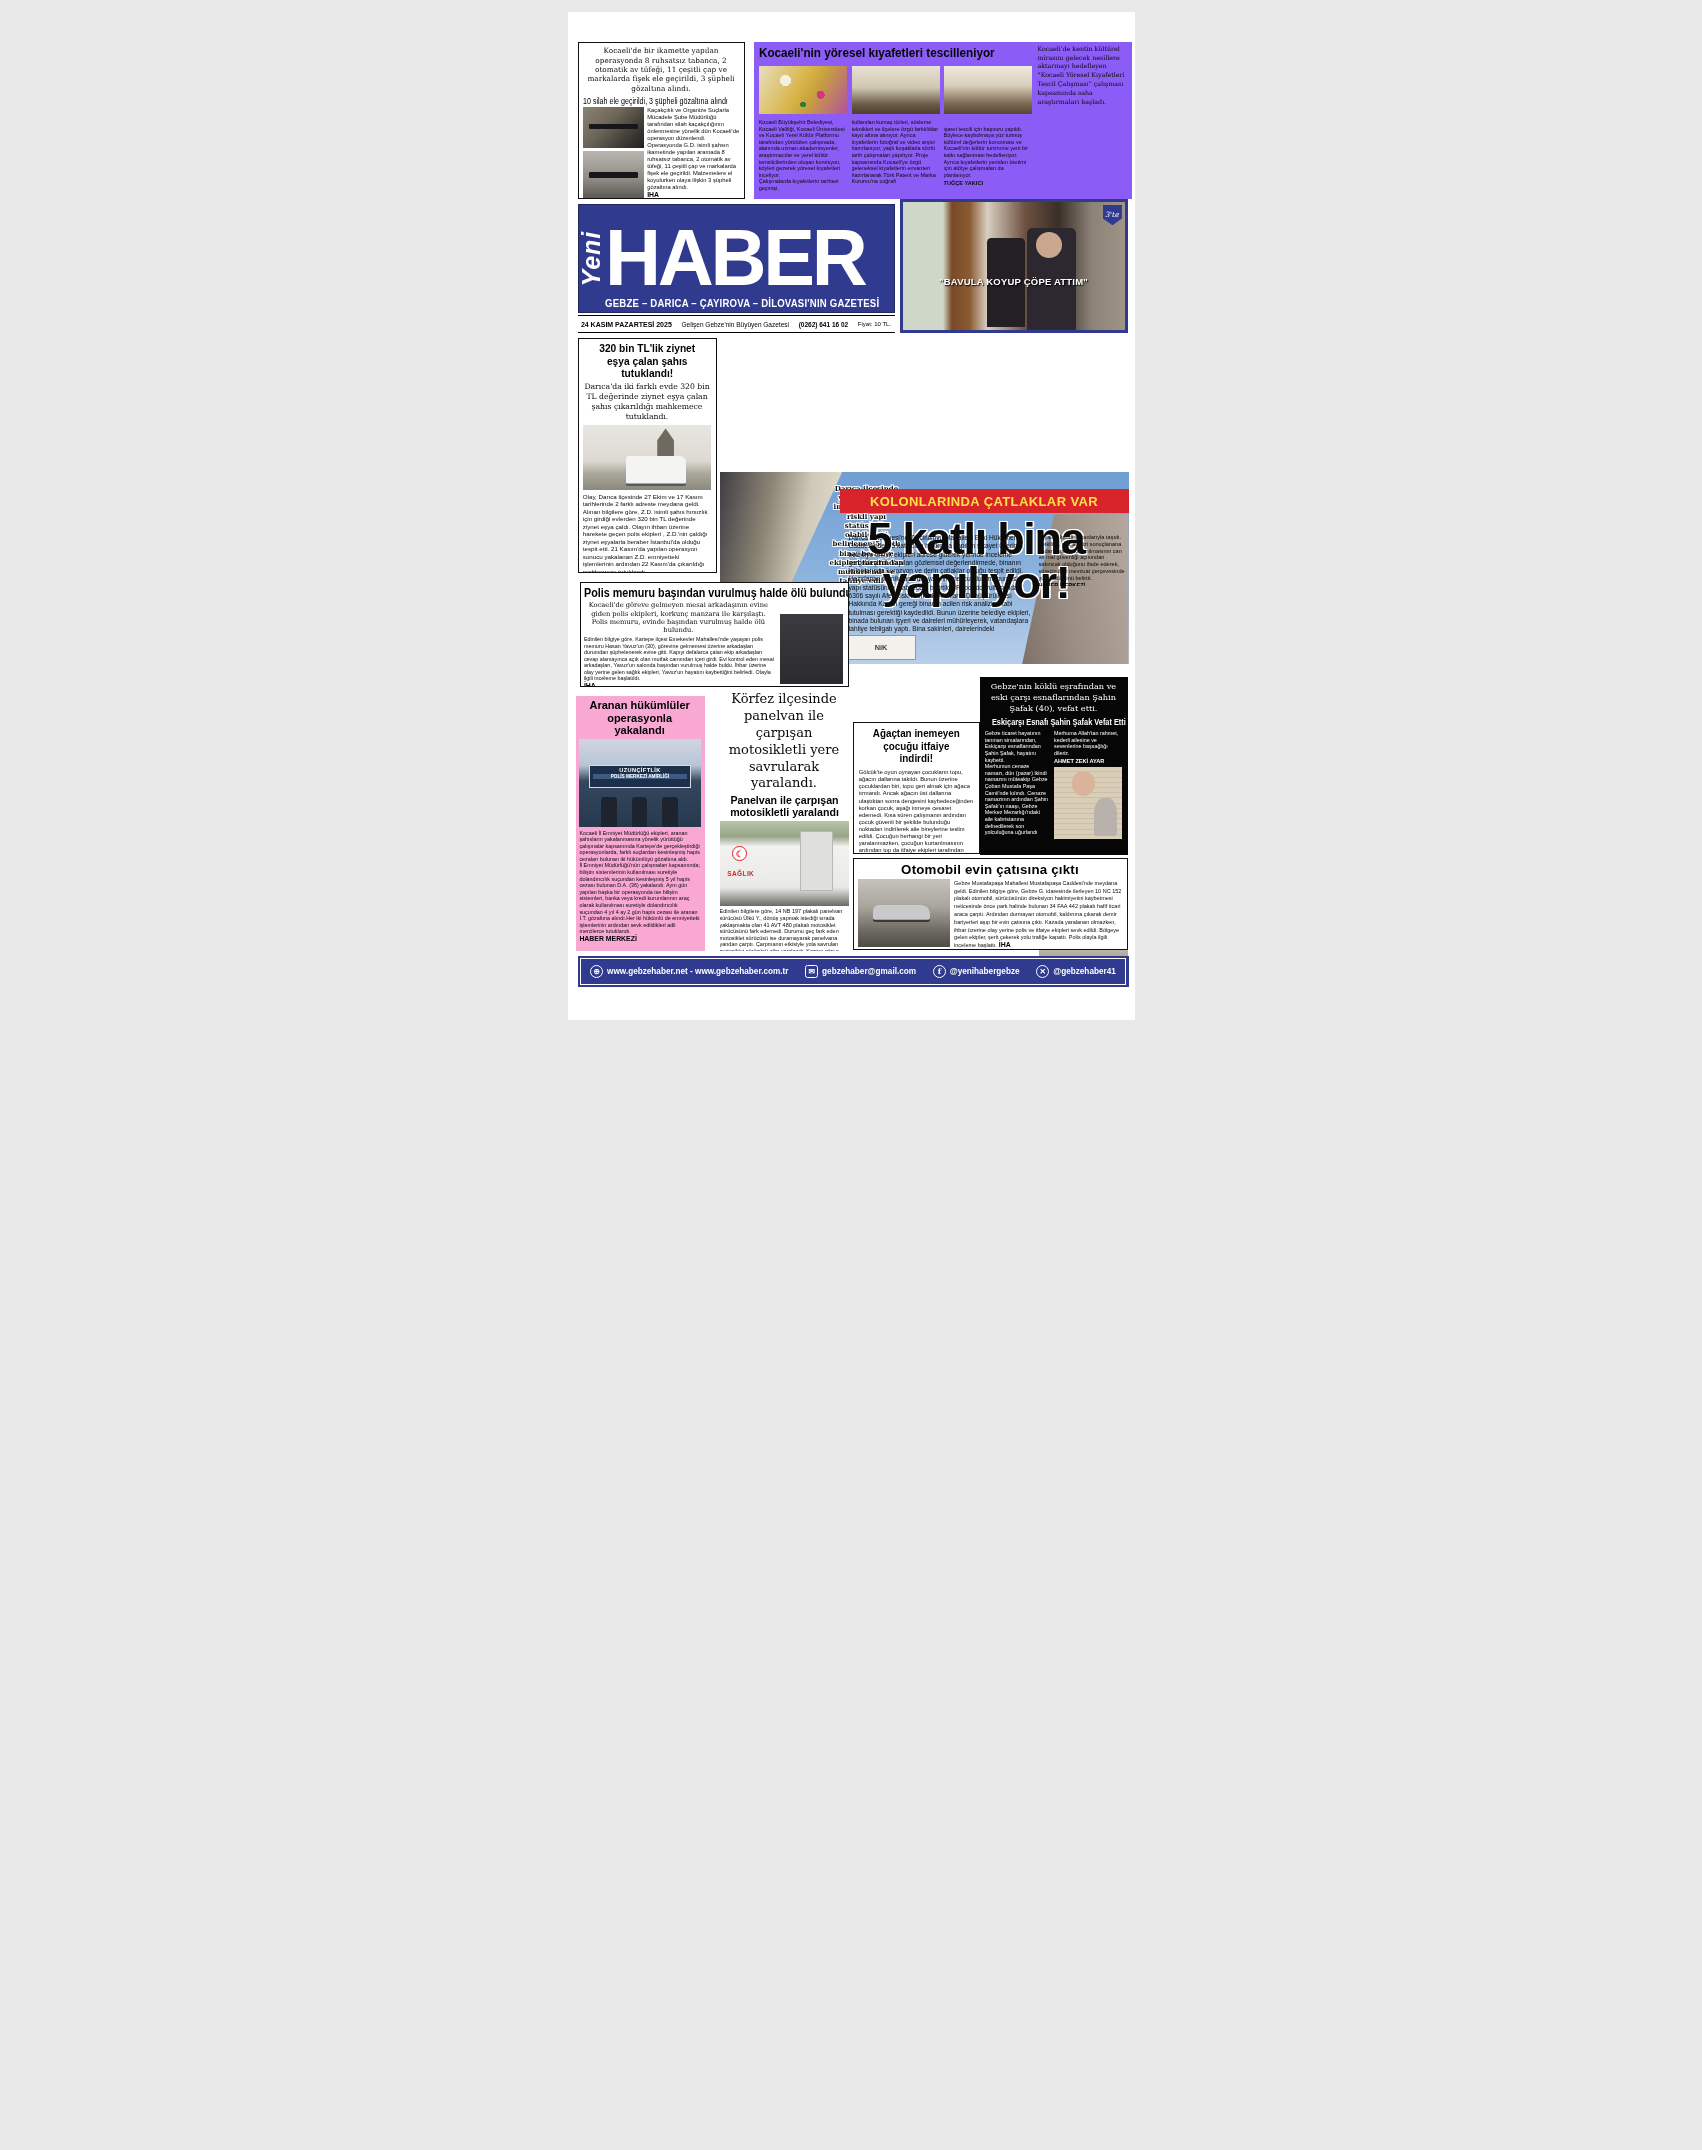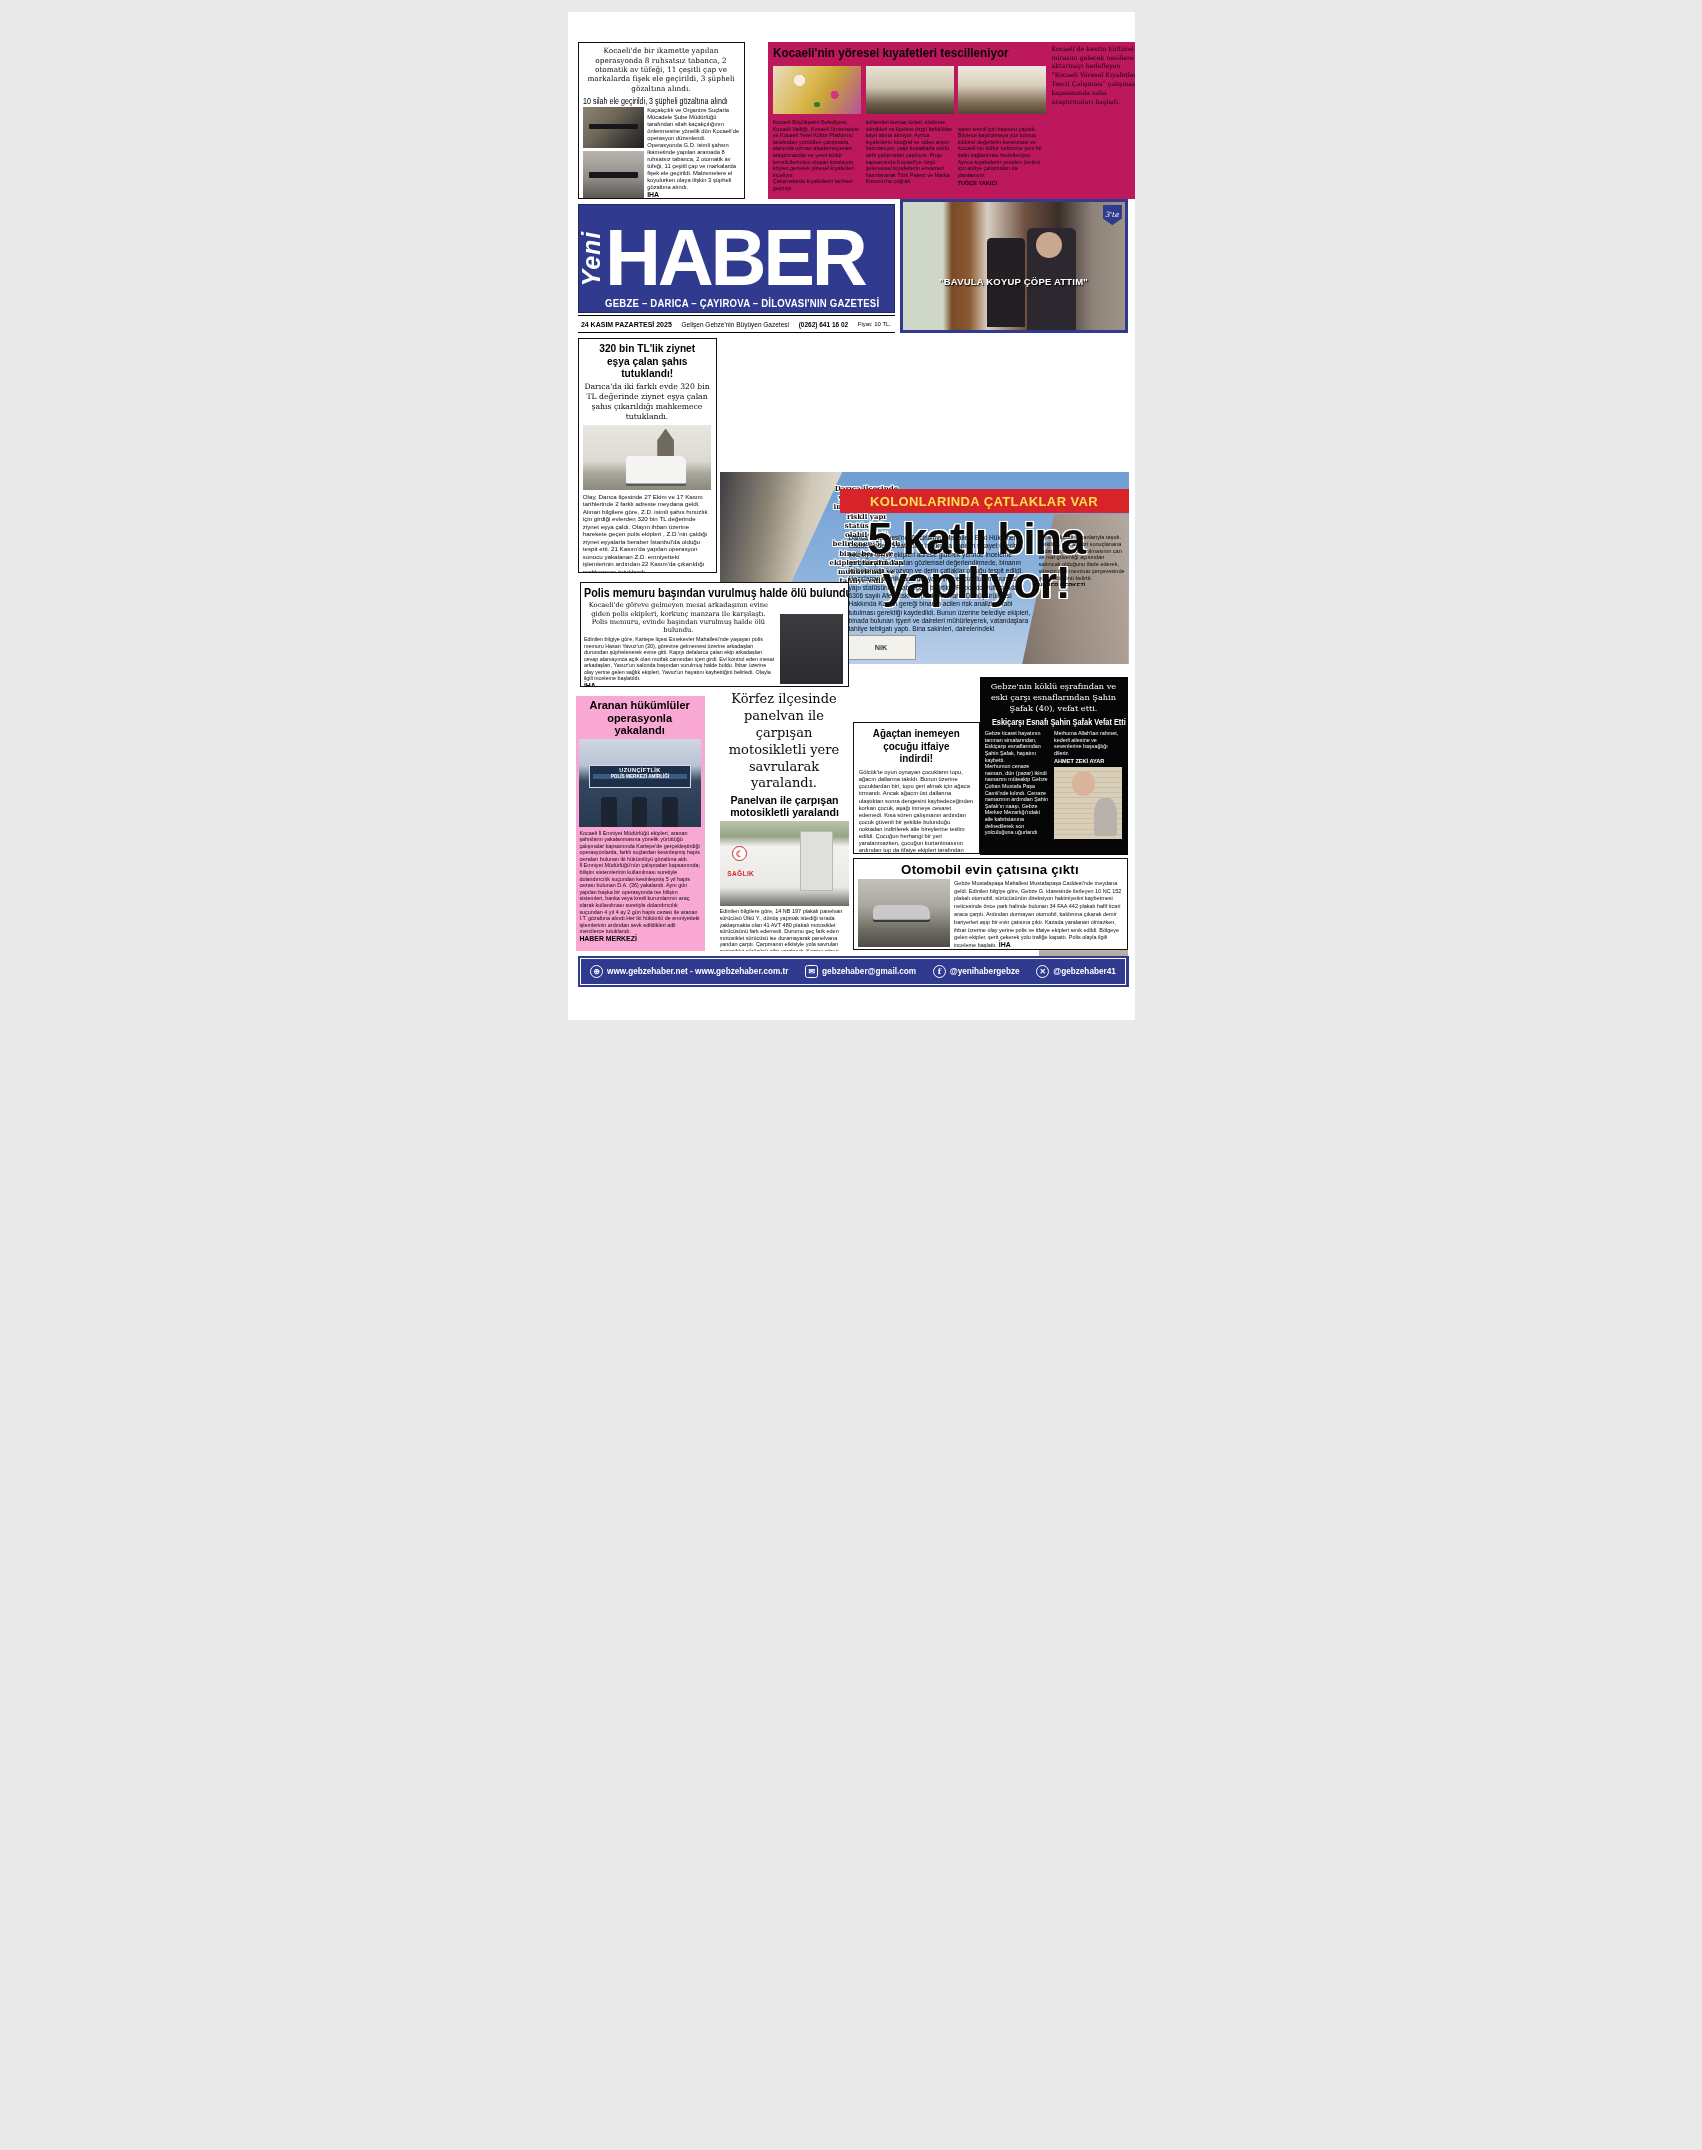--- a/index.html
+++ b/index.html
@@ -20,21 +20,21 @@
   .silah .lead { font-size:7.3px; line-height:1.28; text-align:center; color:#090909; }
   .silah .hl { font-size:8.4px; white-space:nowrap; margin:2.6px 0 1.7px; }
   .silah .row { display:flex; gap:3.4px; }
   .silah .pcol { display:flex; flex-direction:column; gap:2.6px; width:61px; flex:none; }
   .guns-ph { height:41px; background:linear-gradient(135deg,#8a8272 0%,#6e6758 40%,#3c3a35 75%,#23211e 100%); }
   .guns-ph::after, .susp-ph::after { content:""; position:absolute; left:10%; top:40%; width:80%; height:12%; background:#17161a; border-radius:1.3px; }
   .susp-ph { height:52px; background:linear-gradient(180deg,#b9b5ae 0%,#8d8a85 55%,#4e4b47 100%); }
   .silah .btxt { font-size:5.8px; line-height:7px; }
 
   
-  .kiyafet { left:200px; top:30px; width:378px; height:157px; background:#be185d; }
+  .kiyafet { left:186px; top:30px; width:378px; height:157px; background:#8b5cf6; }
   .kiyafet .hl { position:absolute; left:5.2px; top:3.4px; width:275px; font-size:13px; font-weight:bold; white-space:nowrap; transform:scaleX(0.9); transform-origin:left center; color:#060606; }
   .kiyafet .lead { position:absolute; left:284px; top:2.6px; width:89px; font-size:6.3px; line-height:1.42; color:#0a0a0a; }
   .kiyafet .ph { position:absolute; top:24px; width:88px; height:48px; }
   .fabric-ph { left:5.2px; background:radial-gradient(circle at 30% 30%, #f6efe0 0 8%, transparent 8%), radial-gradient(circle at 70% 60%, #d63384 0 6%, transparent 6%), radial-gradient(circle at 50% 80%, #2e7d32 0 5%, transparent 5%), linear-gradient(120deg,#e9ddc0 0%,#d9b64a 45%,#c9a23c 60%,#b3529b 100%); }
   .group-ph { left:98px; background:linear-gradient(180deg,#e8e2d4 0%,#cfc6b2 45%,#6b5b49 80%,#4a3e31 100%); }
   .visit-ph { left:190px; background:linear-gradient(180deg,#efe9dd 0%,#d9cfbc 40%,#7d6a52 78%,#564634 100%); }
   .kiyafet .col { position:absolute; top:77px; width:88px; font-size:5.5px; line-height:6.6px; height:77px; overflow:hidden; }
   .kiyafet .byline { font-weight:bold; font-size:5.6px; margin-top:1.3px; }
 
   

